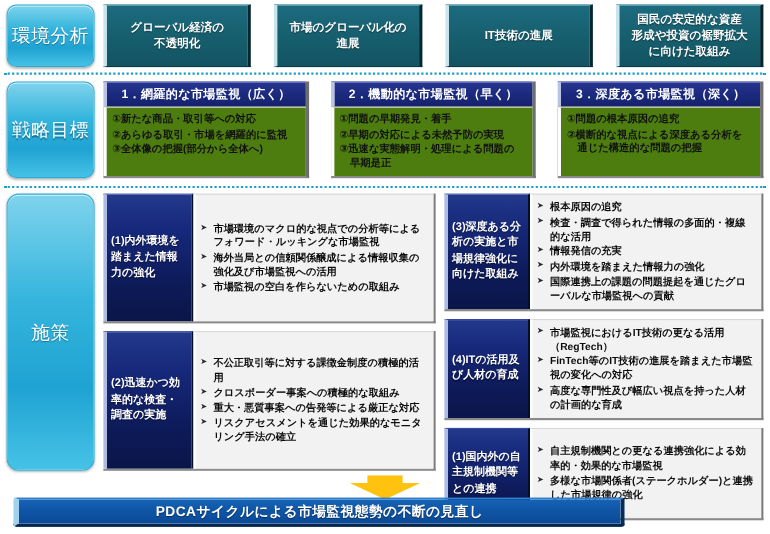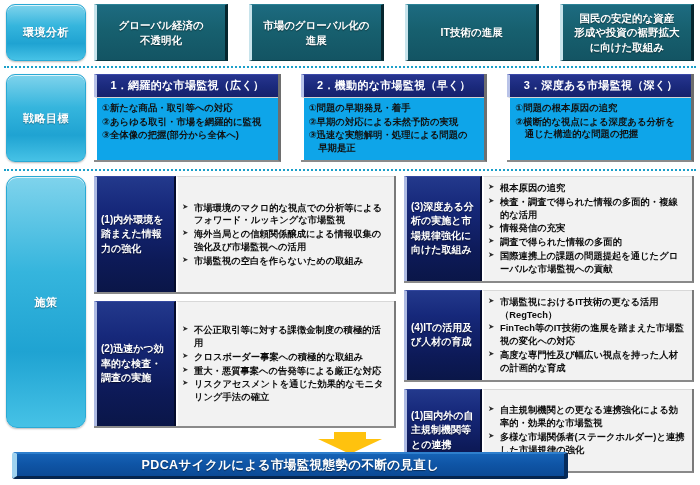--- a/index.html
+++ b/index.html
@@ -34,22 +34,22 @@
     flex: 0 0 78px;
     margin: 0 8px 0 6px;
     border-radius: 9px;
     background: linear-gradient(to bottom, #7fd3ec 0%, #35b5dd 38%, #1fa3d2 70%, #46c2e6 100%);
     border: 1px solid #2aa9d4;
     box-shadow: inset 0 1px 0 rgba(255,255,255,.75), 0 1px 2px rgba(0,0,0,.28);
     display: flex;
     align-items: center;
     justify-content: center;
     color: #ffffff;
-    font-size: 11px;
-    font-weight: bold;
+    font-size: 17px;
+    font-weight: normal;
     letter-spacing: .5px;
     text-shadow: 0 1px 1px rgba(0,0,0,.35);
   }
 
   
   .divider {
     position: absolute;
     left: 4px;
     right: 4px;
     height: 0;
@@ -116,21 +116,21 @@
     border-top: 1px solid #3b49a8;
     color: #ffffff;
     font-size: 11px;
     font-weight: bold;
     text-align: center;
     padding: 3px 2px 4px;
     letter-spacing: .3px;
   }
   .goal-body {
     flex: 1 1 auto;
-    background: #0ea5e9;
+    background: #4d7c0f;
     border-left: 3px solid #ffffff;
     border-top: 1px solid #d2d2d2;
     padding: 4px 5px 3px 5px;
     box-sizing: border-box;
   }
   .goal-body p {
     margin: 0 0 1px 0;
     font-size: 9.4px;
     line-height: 1.34;
     color: #111;
@@ -333,21 +333,21 @@
       </div>
 
       <div class="measure-col right">
 
         <div class="measure-item">
           <div class="m-tag">(3)深度ある分析の実施と市場規律強化に向けた取組み</div>
           <div class="m-body">
             <p>根本原因の追究</p>
             <p>検査・調査で得られた情報の多面的・複線的な活用</p>
             <p>情報発信の充実</p>
-            <p>調査で得られた情報の多面的</p>
+            <p>内外環境を踏まえた情報力の強化</p>
             <p>国際連携上の課題の問題提起を通じたグローバルな市場監視への貢献</p>
           </div>
         </div>
 
         <div class="measure-item">
           <div class="m-tag">(4)ITの活用及び人材の育成</div>
           <div class="m-body">
             <p>市場監視におけるIT技術の更なる活用（RegTech）</p>
             <p>FinTech等のIT技術の進展を踏まえた市場監視の変化への対応</p>
             <p>高度な専門性及び幅広い視点を持った人材の計画的な育成</p>

